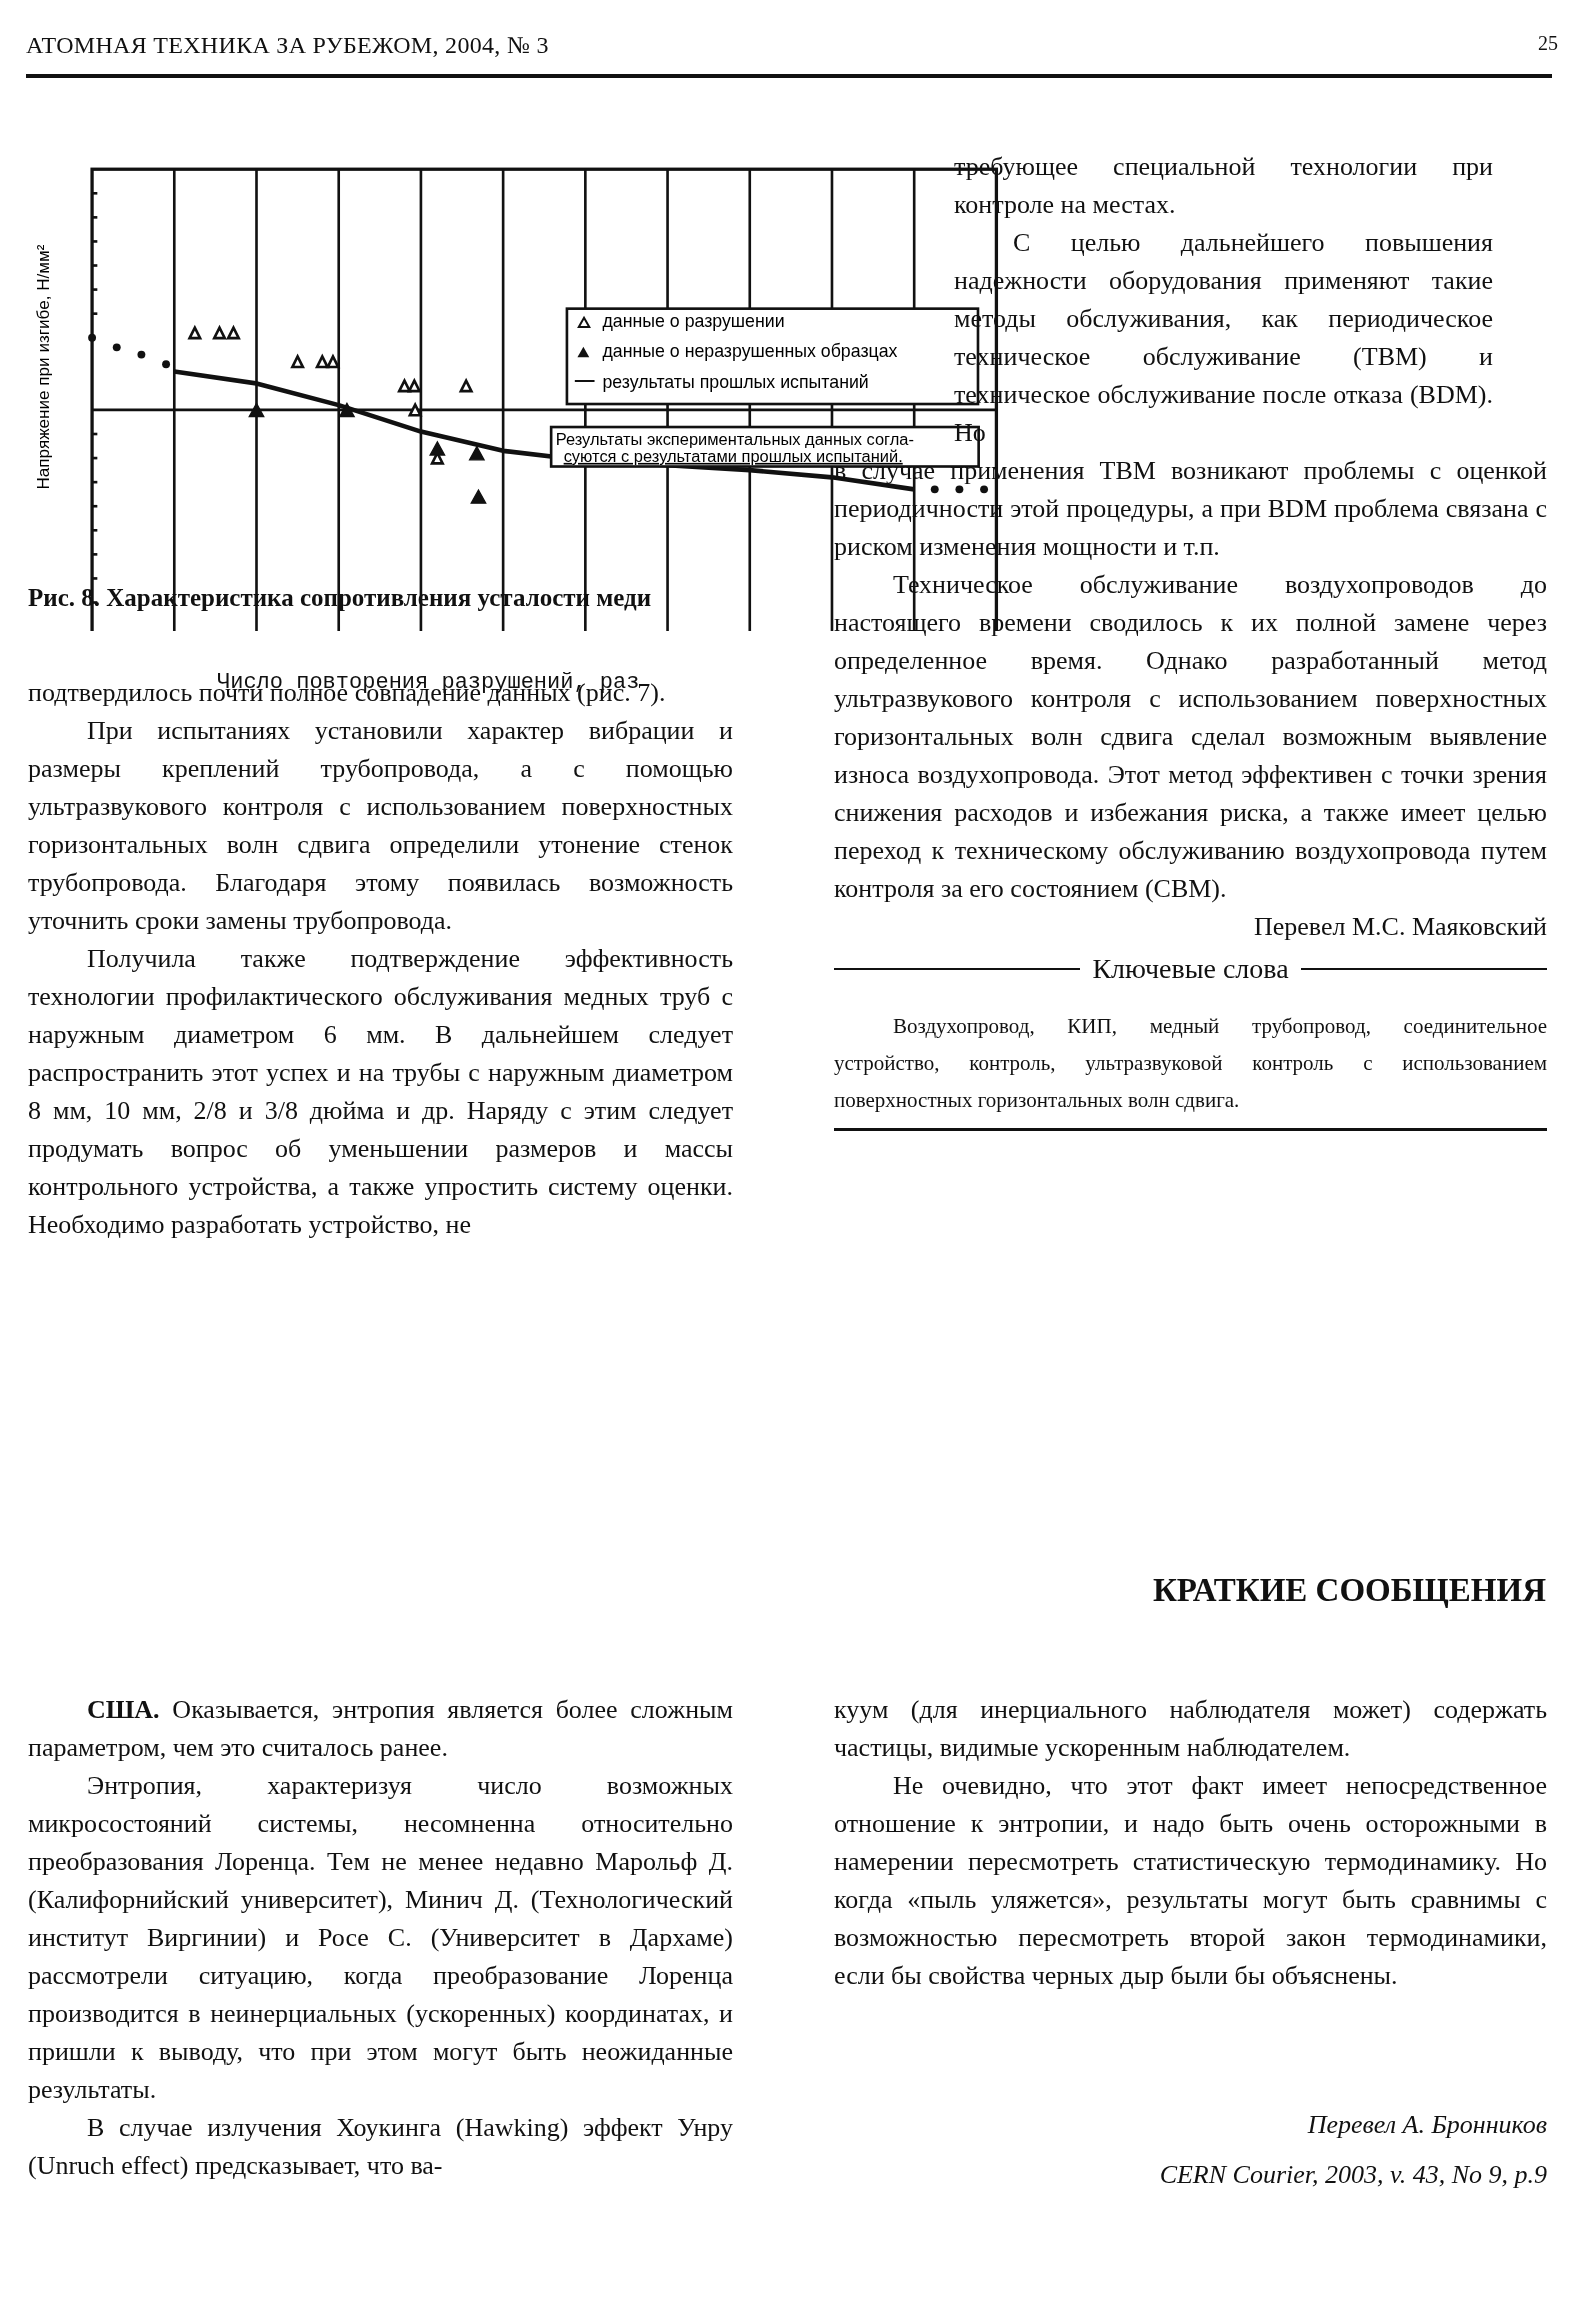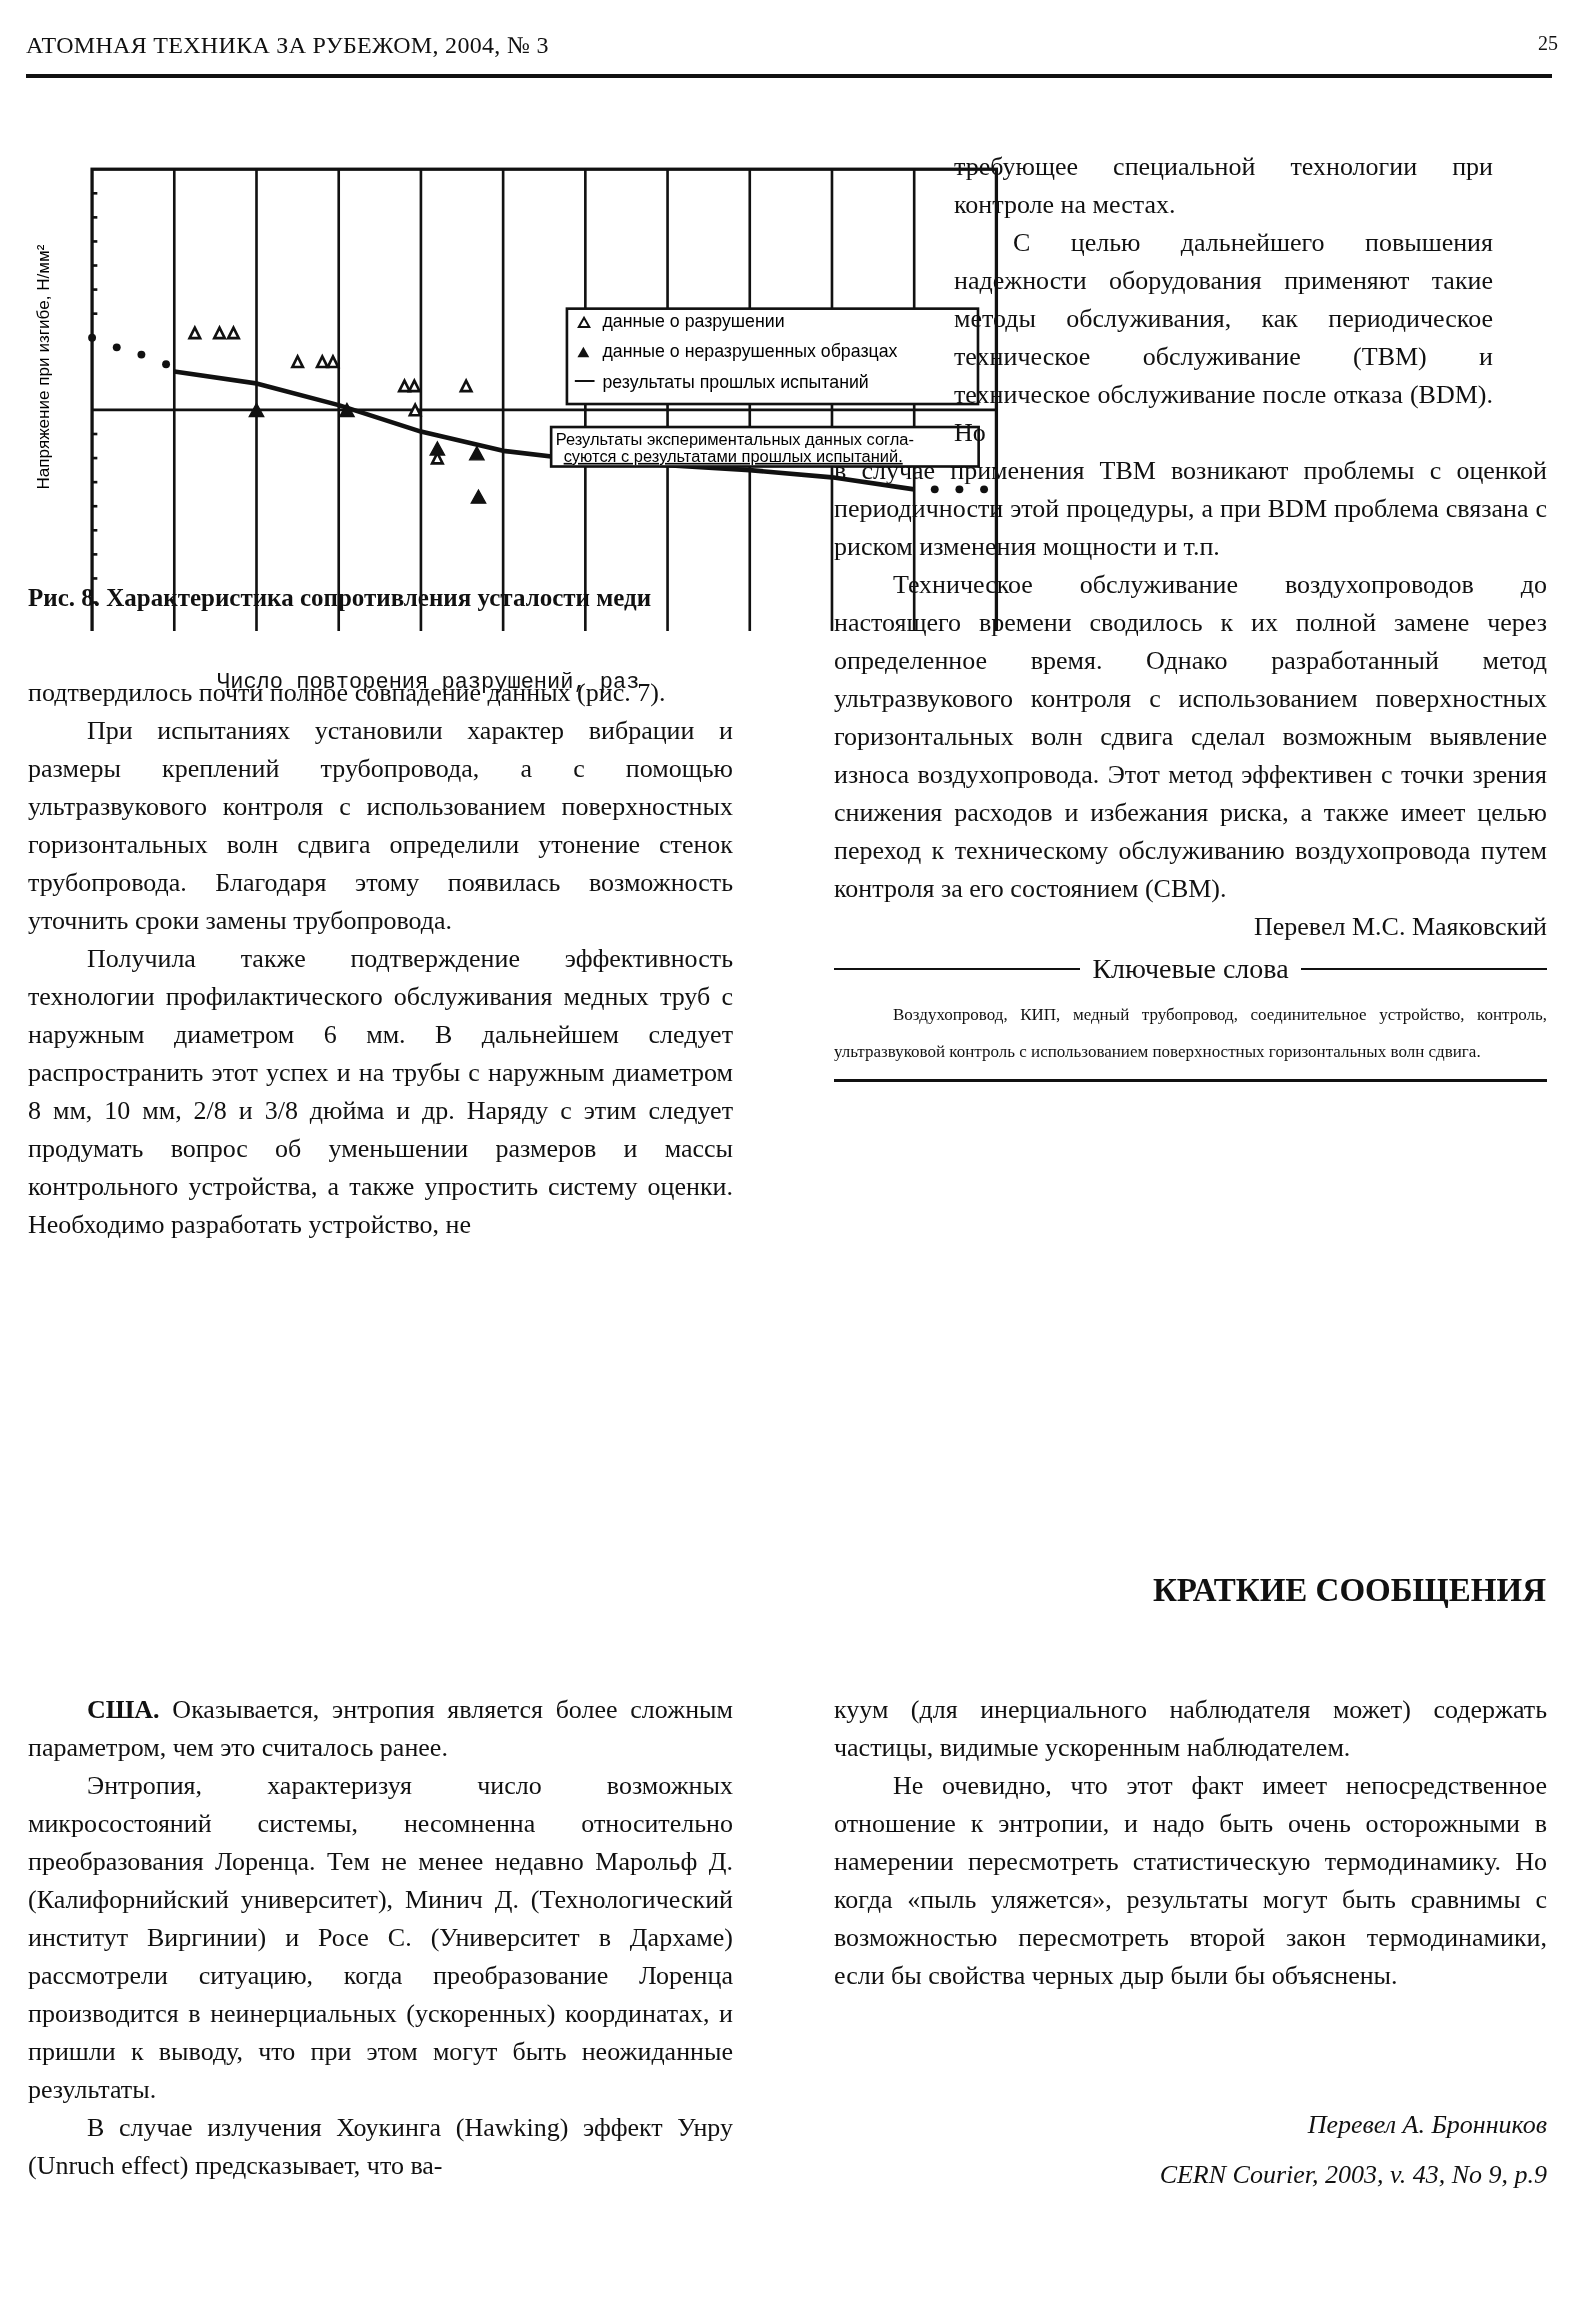--- a/index.html
+++ b/index.html
@@ -21,21 +21,21 @@
   .col p.ind { text-indent:59px; }
   .col-left-top { left:28px; top:674px; width:705px; }
   .col-right-top { left:834px; top:148px; width:713px; }
   .narrow { width:539px; margin-left:120px; }
 
   .section-h { font-weight:bold; font-size:28px; margin:24px 0 5.3px 0; }
   .signature { text-align:right; }
 
   .kw-title { display:flex; align-items:center; gap:12px; font-size:28px; margin-top:4px; }
   .kw-title .ln { flex:1; height:2px; background:#111; }
-  .kw-body { font-size:17px; line-height:37px; text-align:justify; text-indent:59px; margin-top:8px;font-family:Liberation Serif, serif; }
+  .kw-body { font-size:21px; line-height:37px; text-align:justify; text-indent:59px; margin-top:20px;font-family:Liberation Serif, serif; }
   .kw-rule { height:2.6px; background:#111; margin-top:9.2px; }
 
   .brief-h { right:32px; top:1572px; font-size:33px; font-weight:bold; }
 
   .col-left-bot { left:28px; top:1691px; width:705px; }
   .col-right-bot { left:834px; top:1691px; width:713px; }
   .credit { font-style:italic; text-align:right; font-size:26px; line-height:38px;margin-top:12px; }
 </style>
 </head>
 <body>

